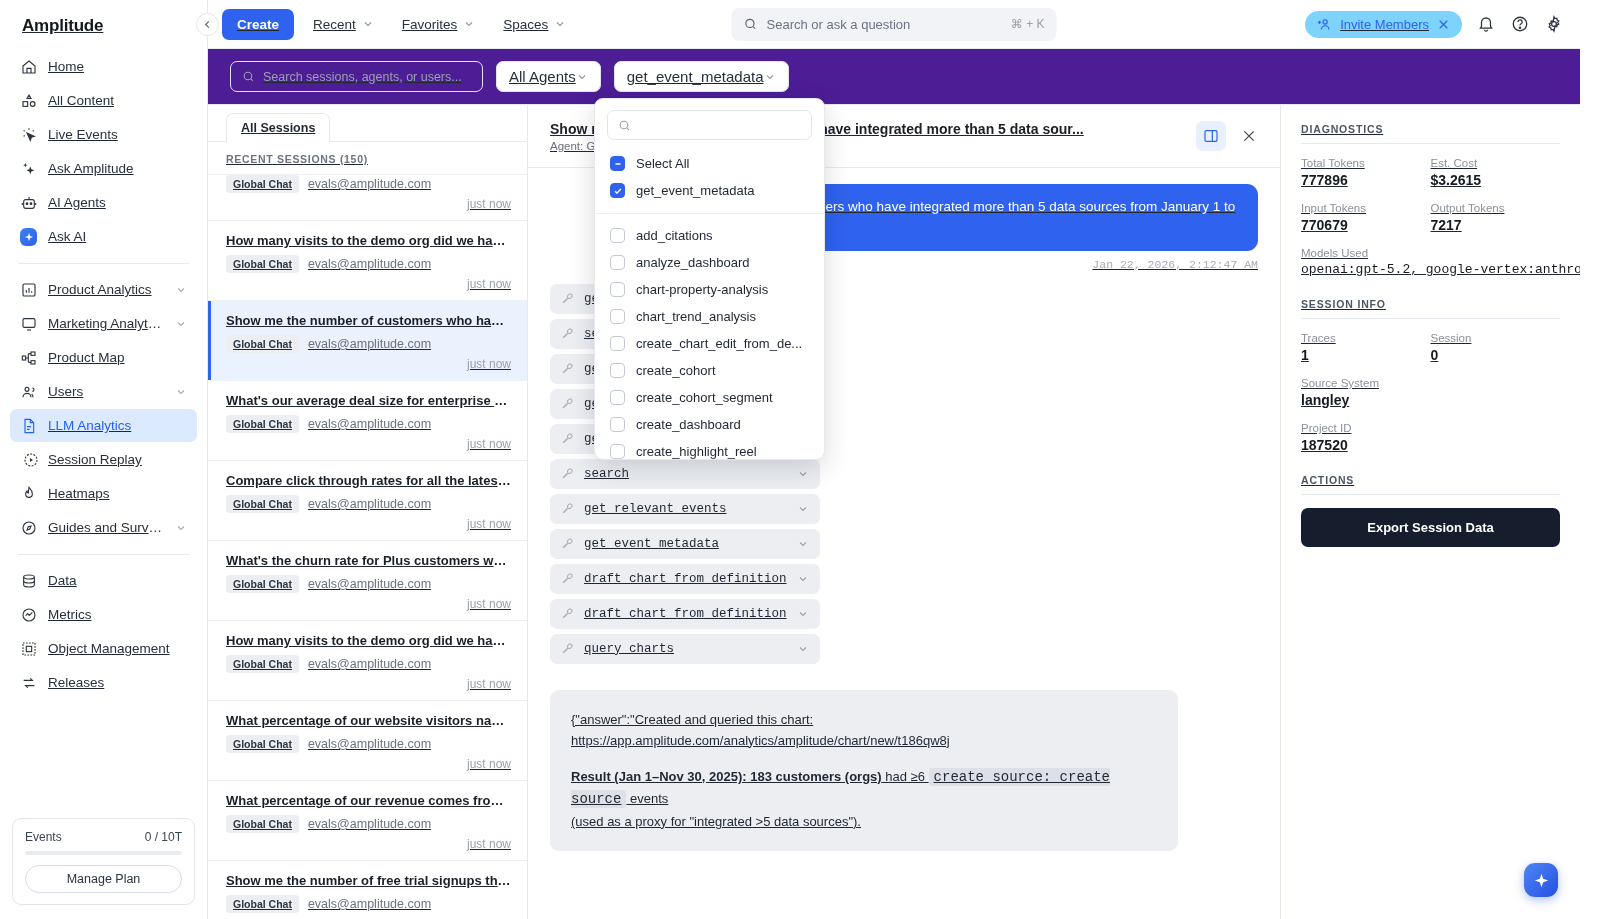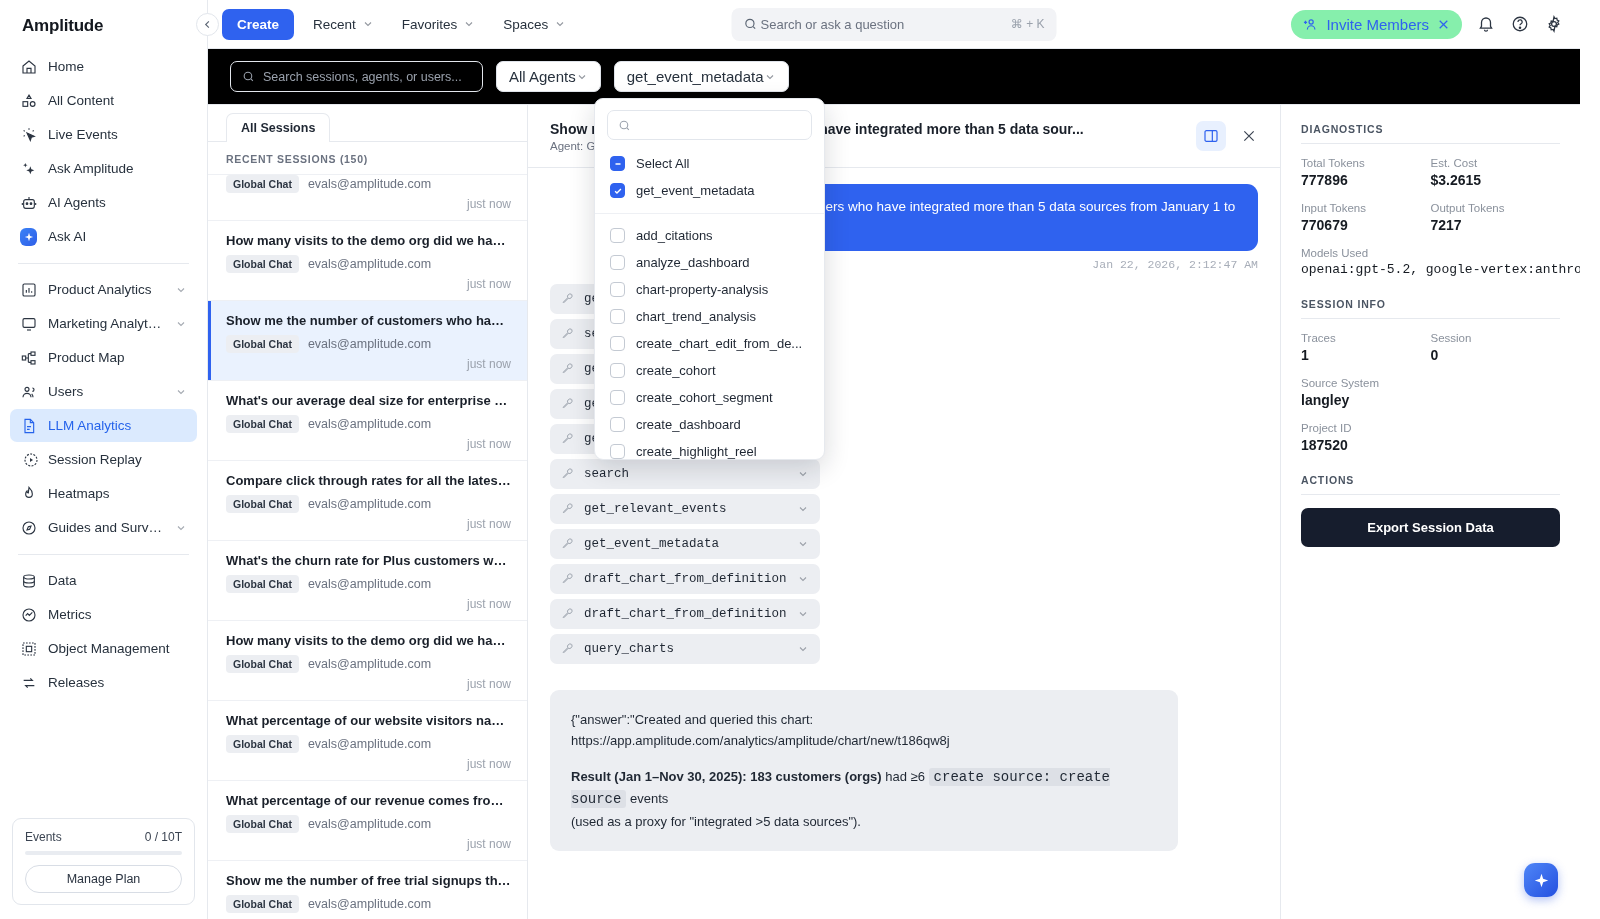--- a/index.html
+++ b/index.html
@@ -3,21 +3,21 @@
 <meta charset="utf-8">
 <style>
   * { box-sizing: border-box; margin: 0; padding: 0; }
   html, body {
     width: 1600px; height: 919px;
     font-family: "Liberation Sans", sans-serif;
     background: #ffffff;
     overflow: hidden;
     color: #1f2733;
   }
-  .app { position: relative; width: 1580px; height: 919px; display: flex; }
+  .app { position: relative; width: 1580px; height: 919px; display: flex; text-decoration: underline; }
 
   
   .sidebar {
     width: 208px; height: 919px; flex: 0 0 208px;
     background: #ffffff; border-right: 1px solid #e6e9ee;
     display: flex; flex-direction: column; padding: 0 10px;
     position: relative;
   }
   .brand {
     font-size: 17px; font-weight: 700; letter-spacing: -0.2px;
@@ -72,37 +72,37 @@
     font-size: 13.5px; font-weight: 600; padding: 8px 15px; cursor: pointer;
     font-family: inherit;
   }
   .menu-btn {
     display: flex; align-items: center; gap: 6px; font-size: 13.5px;
     color: #27313d; padding: 7px 9px; border-radius: 6px; cursor: pointer;
     background: none; border: none; font-family: inherit;
   }
   .global-search {
     width: 325px; height: 33px; background: #f2f3f6; border-radius: 8px;
-    display: flex; align-items: center; gap: 3px; padding: 0 12px;
+    display: flex; align-items: center; gap: 9px; padding: 0 12px;
     margin-left: auto; margin-right: auto; font-size: 13px; color: #6b7280;
     position: absolute; left: 50%; transform: translateX(-50%);
   }
   .global-search .kbd { margin-left: auto; font-size: 12px; color: #9aa1ac; }
   .top-right { margin-left: auto; display: flex; align-items: center; gap: 13px; }
   .invite {
     display: flex; align-items: center; gap: 8px;
-    background: #86efac; color: #2f62ef; border-radius: 18px;
-    padding: 6px 12px; font-size: 15px; font-weight: 500; cursor: pointer; justify-content: flex-end;
+    background: #7dd3fc; color: #2f62ef; border-radius: 18px;
+    padding: 6px 12px; font-size: 13px; font-weight: 500; cursor: pointer; justify-content: flex-end;
   }
   .icon-btn { width: 21px; height: 21px; color: #3b4452; cursor: pointer; display: flex; align-items: center; justify-content: center; }
 
   
   .filterbar {
     height: 55px; flex: 0 0 55px; display: flex; align-items: center;
-    gap: 13px; padding: 0 18px 0 22px; background: #000000;
+    gap: 13px; padding: 0 18px 0 22px; background: #4c1d95;
   }
   .sess-search {
     width: 253px; height: 31px; border: 1px solid #e2e6ec; border-radius: 7px;
     display: flex; align-items: center; gap: 8px; padding: 0 11px;
     font-size: 12.5px; color: #9aa1ac;
   }
   .pill {
     height: 31px; border: 1px solid #dfe3ea; border-radius: 7px; background: #fff;
     display: flex; align-items: center; gap: 0; padding: 0 12px;
     font-size: 15px; color: #27313d; cursor: pointer; font-family: inherit;

